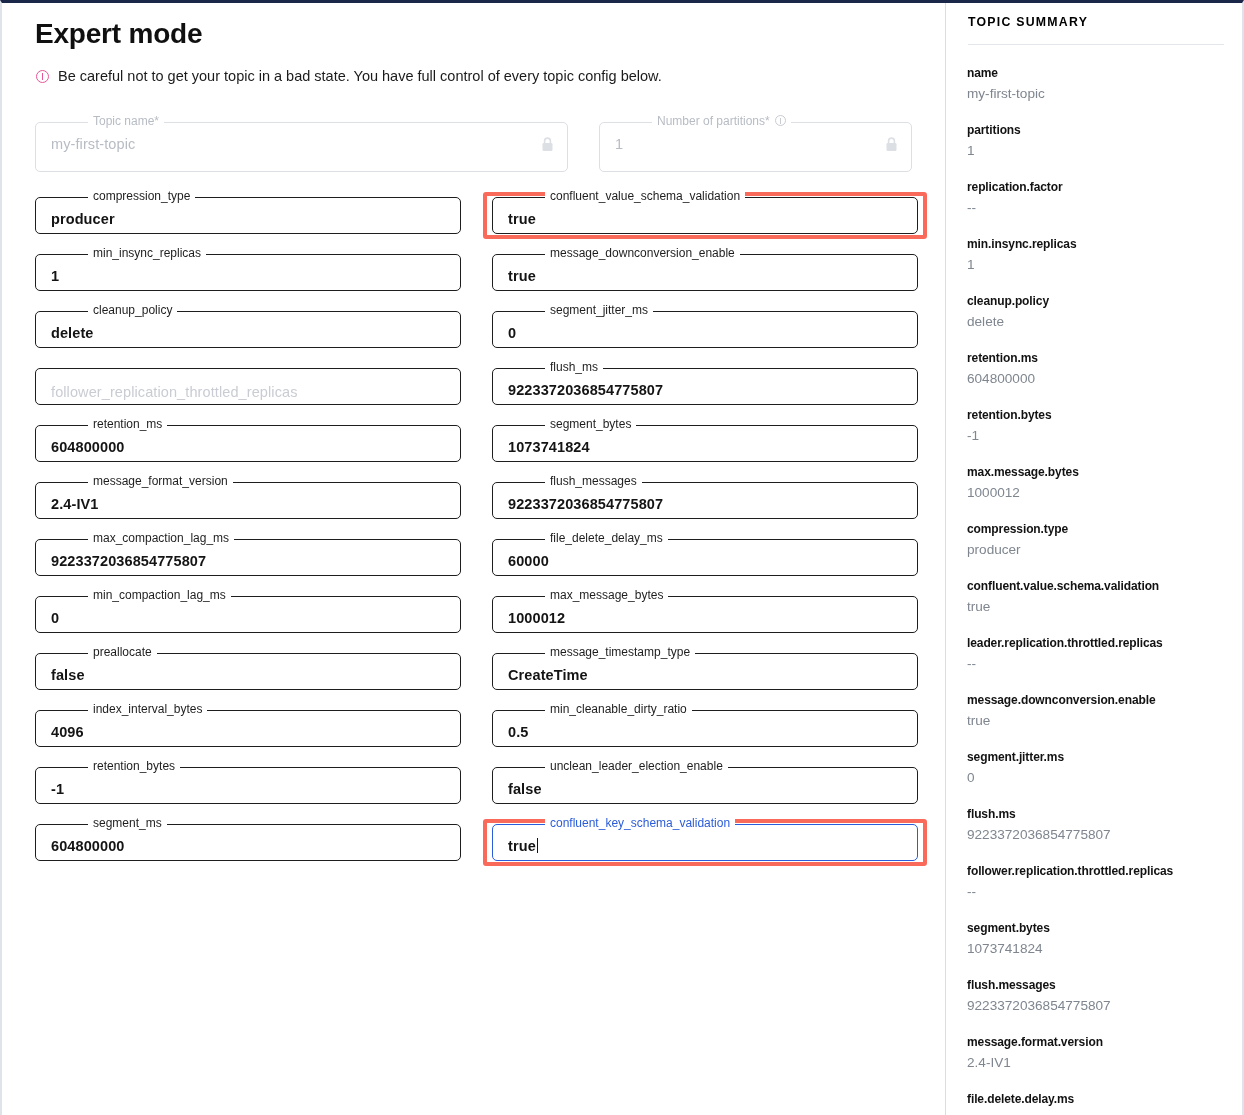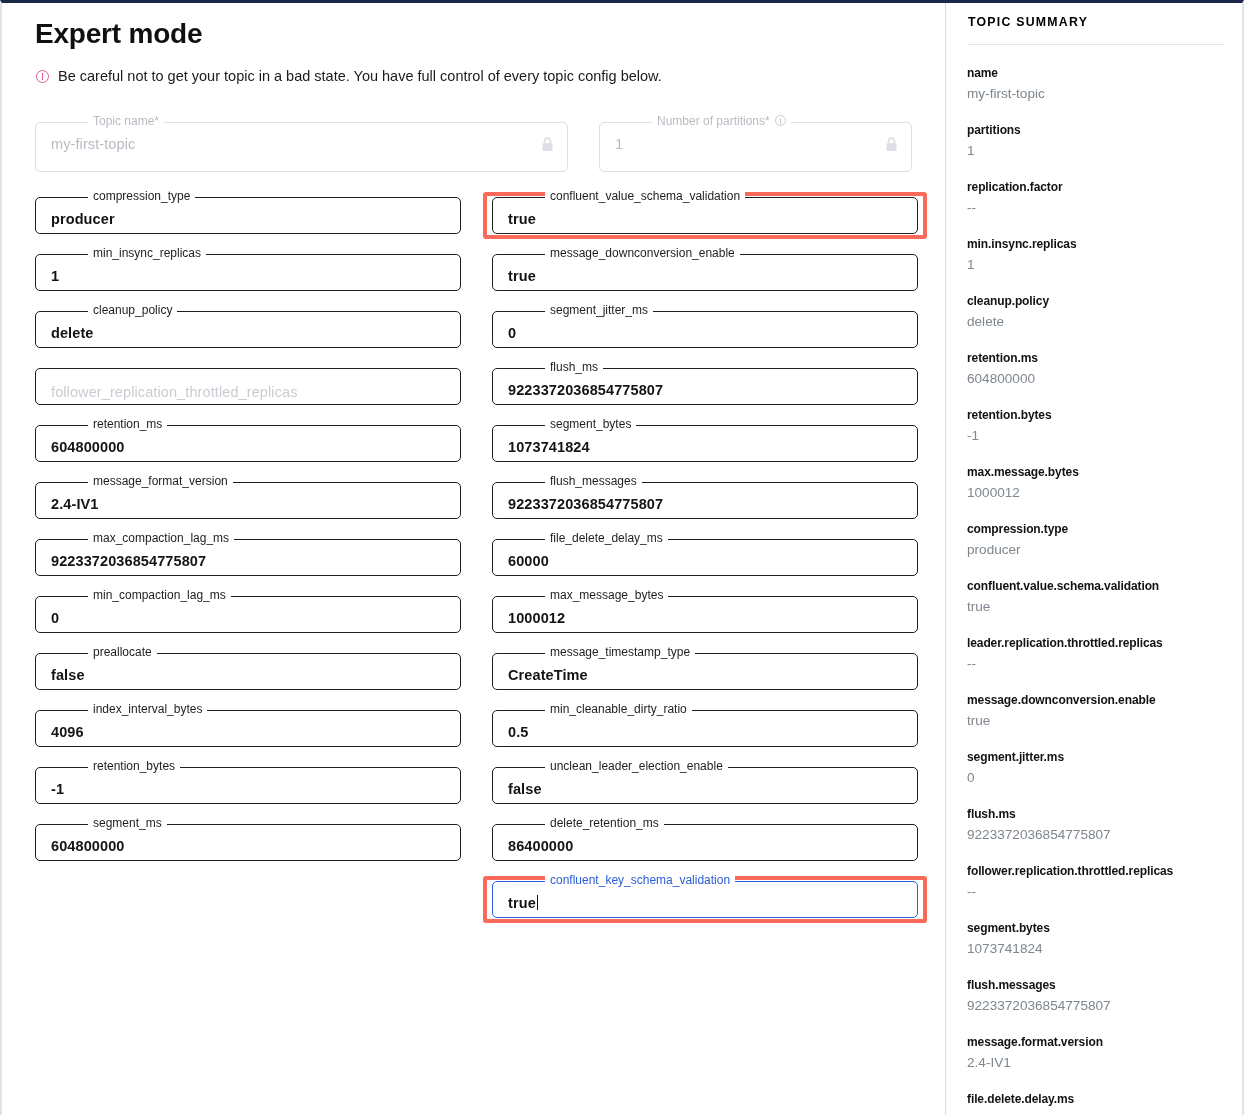--- a/index.html
+++ b/index.html
@@ -365,25 +365,20 @@
             <div class="fld">
               <span class="box"></span>
               <span class="lbl">min_cleanable_dirty_ratio</span>
               <span class="val">0.5</span>
             </div>
             <div class="fld">
               <span class="box"></span>
               <span class="lbl">unclean_leader_election_enable</span>
               <span class="val">false</span>
             </div>
-            <div class="fld">
-              <span class="box"></span>
-              <span class="lbl">delete_retention_ms</span>
-              <span class="val">86400000</span>
-            </div>
             <div class="hl-wrap">
               <div class="fld hl-focus">
                 <span class="box"></span>
                 <span class="lbl">confluent_key_schema_validation</span>
                 <span class="val">true<span class="caret"></span></span>
               </div>
             </div>
           </div>
       </div>
     </div>

